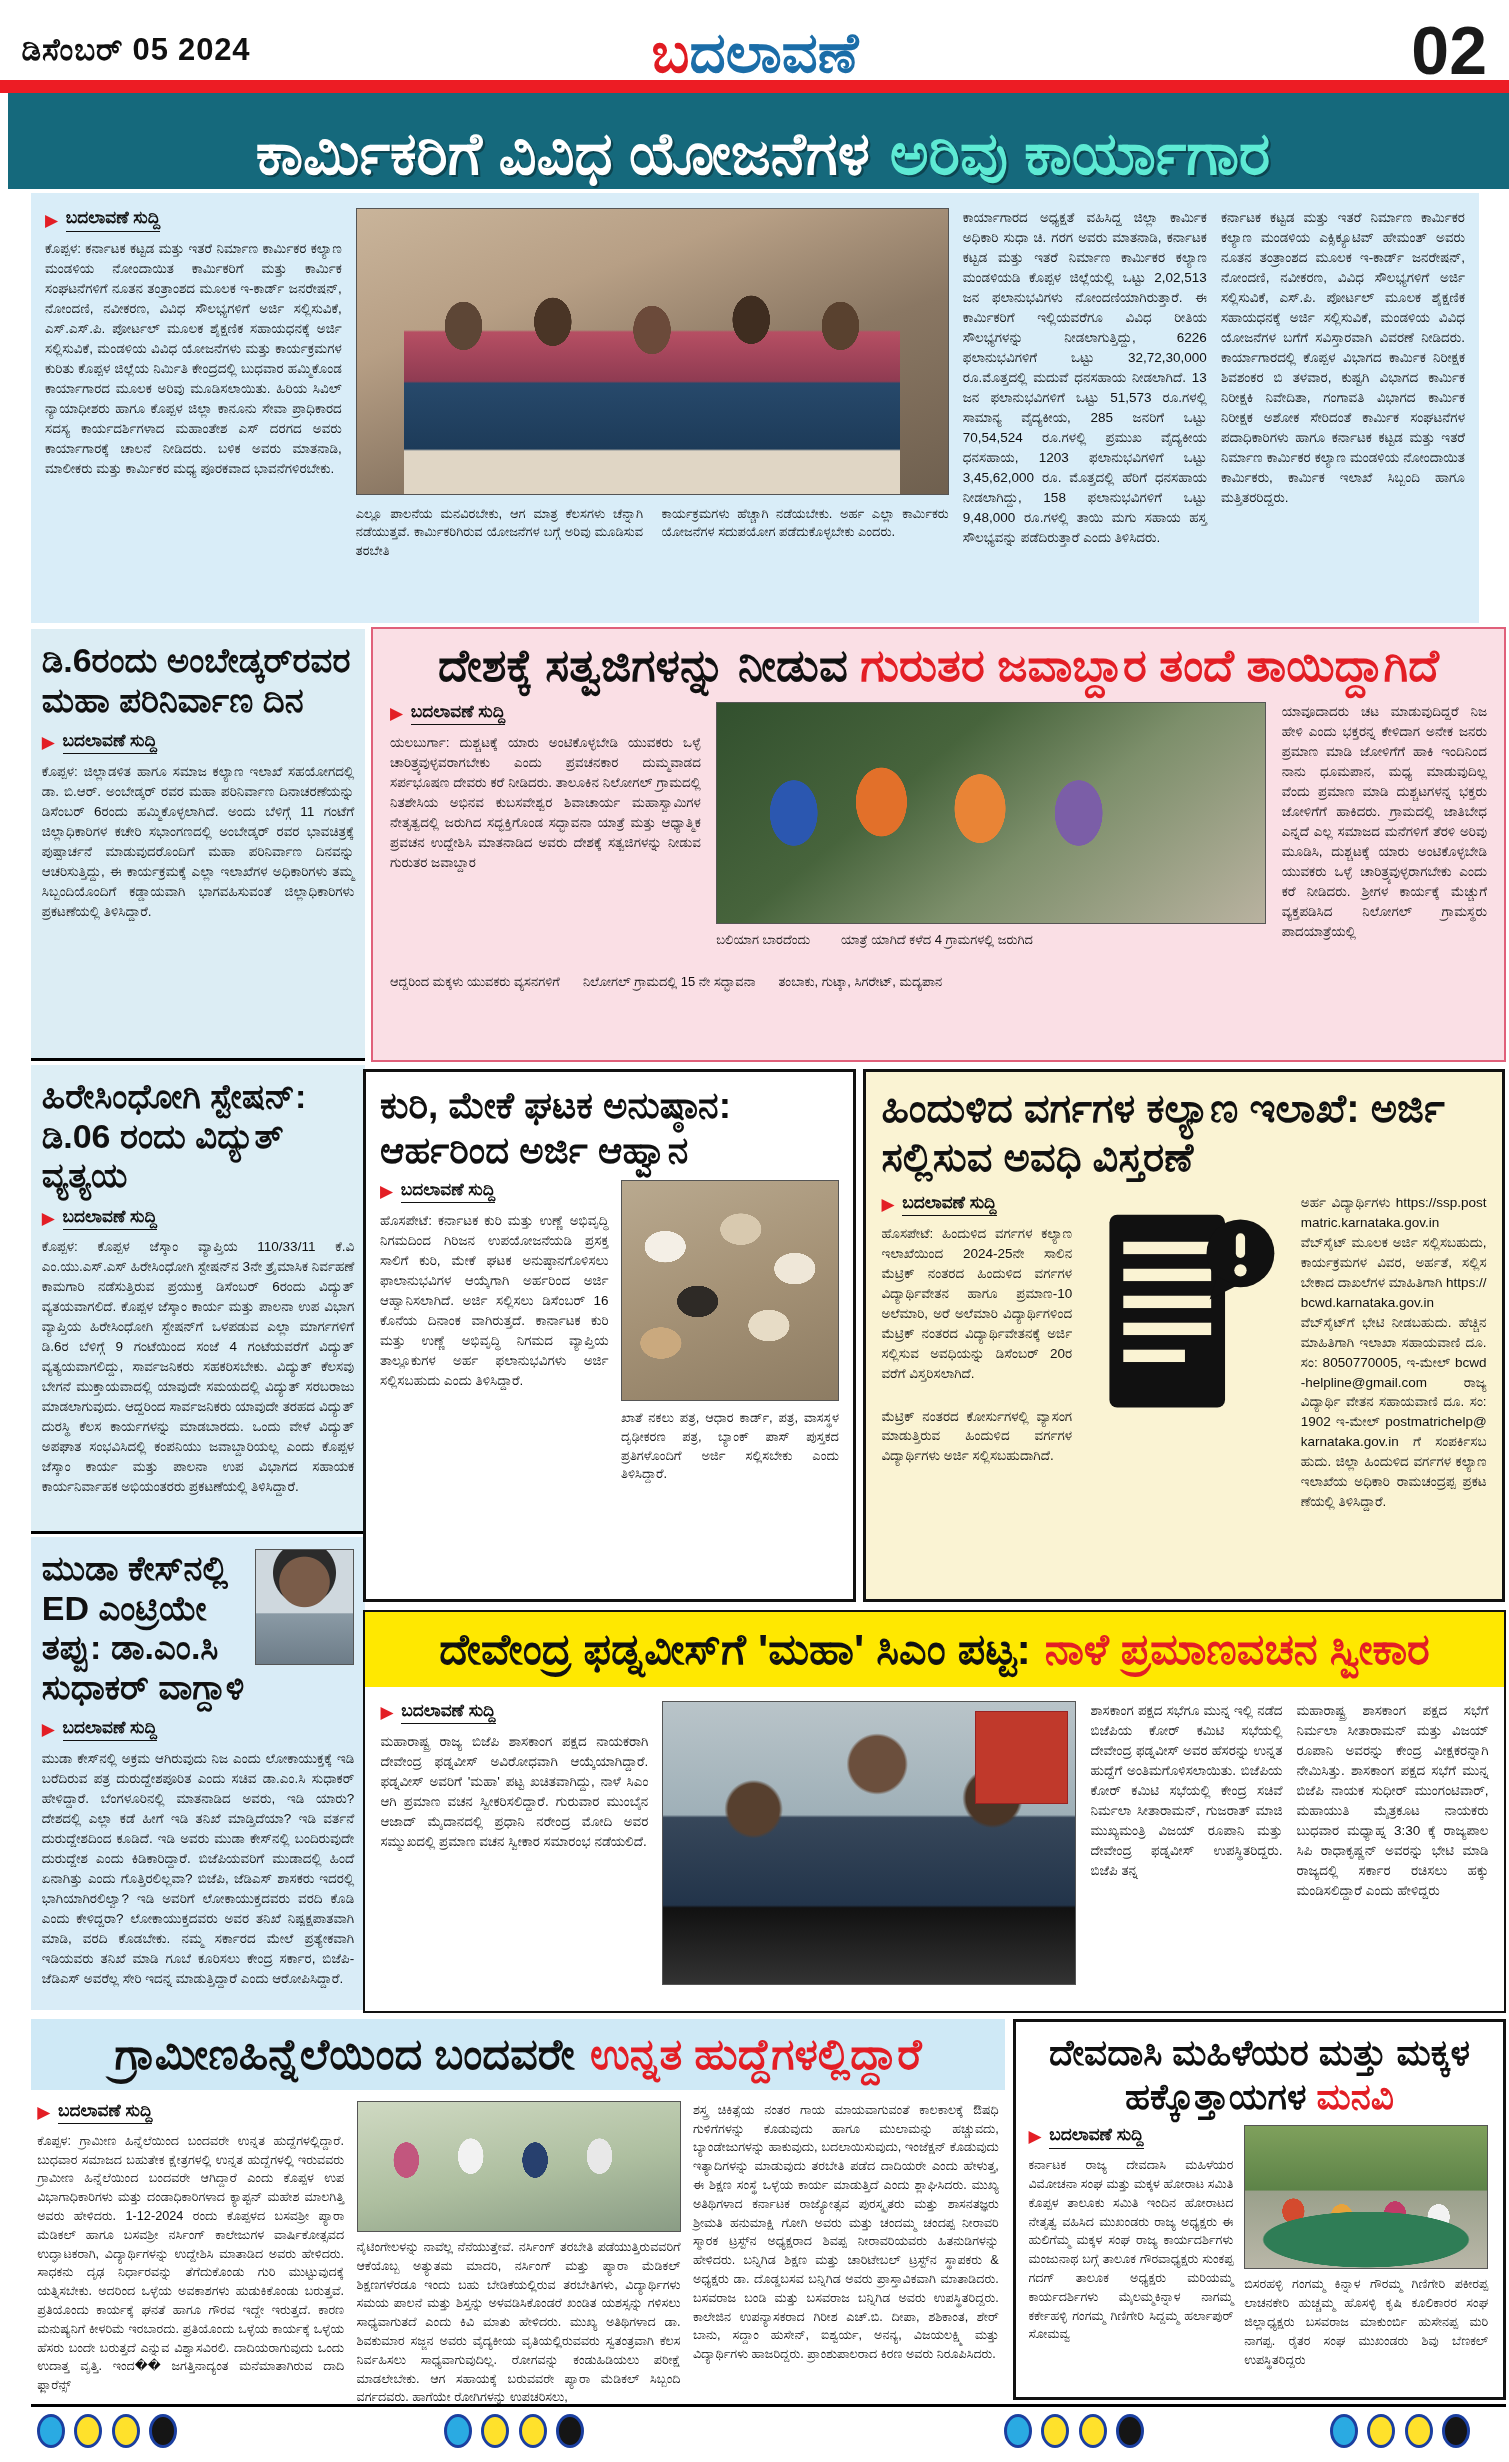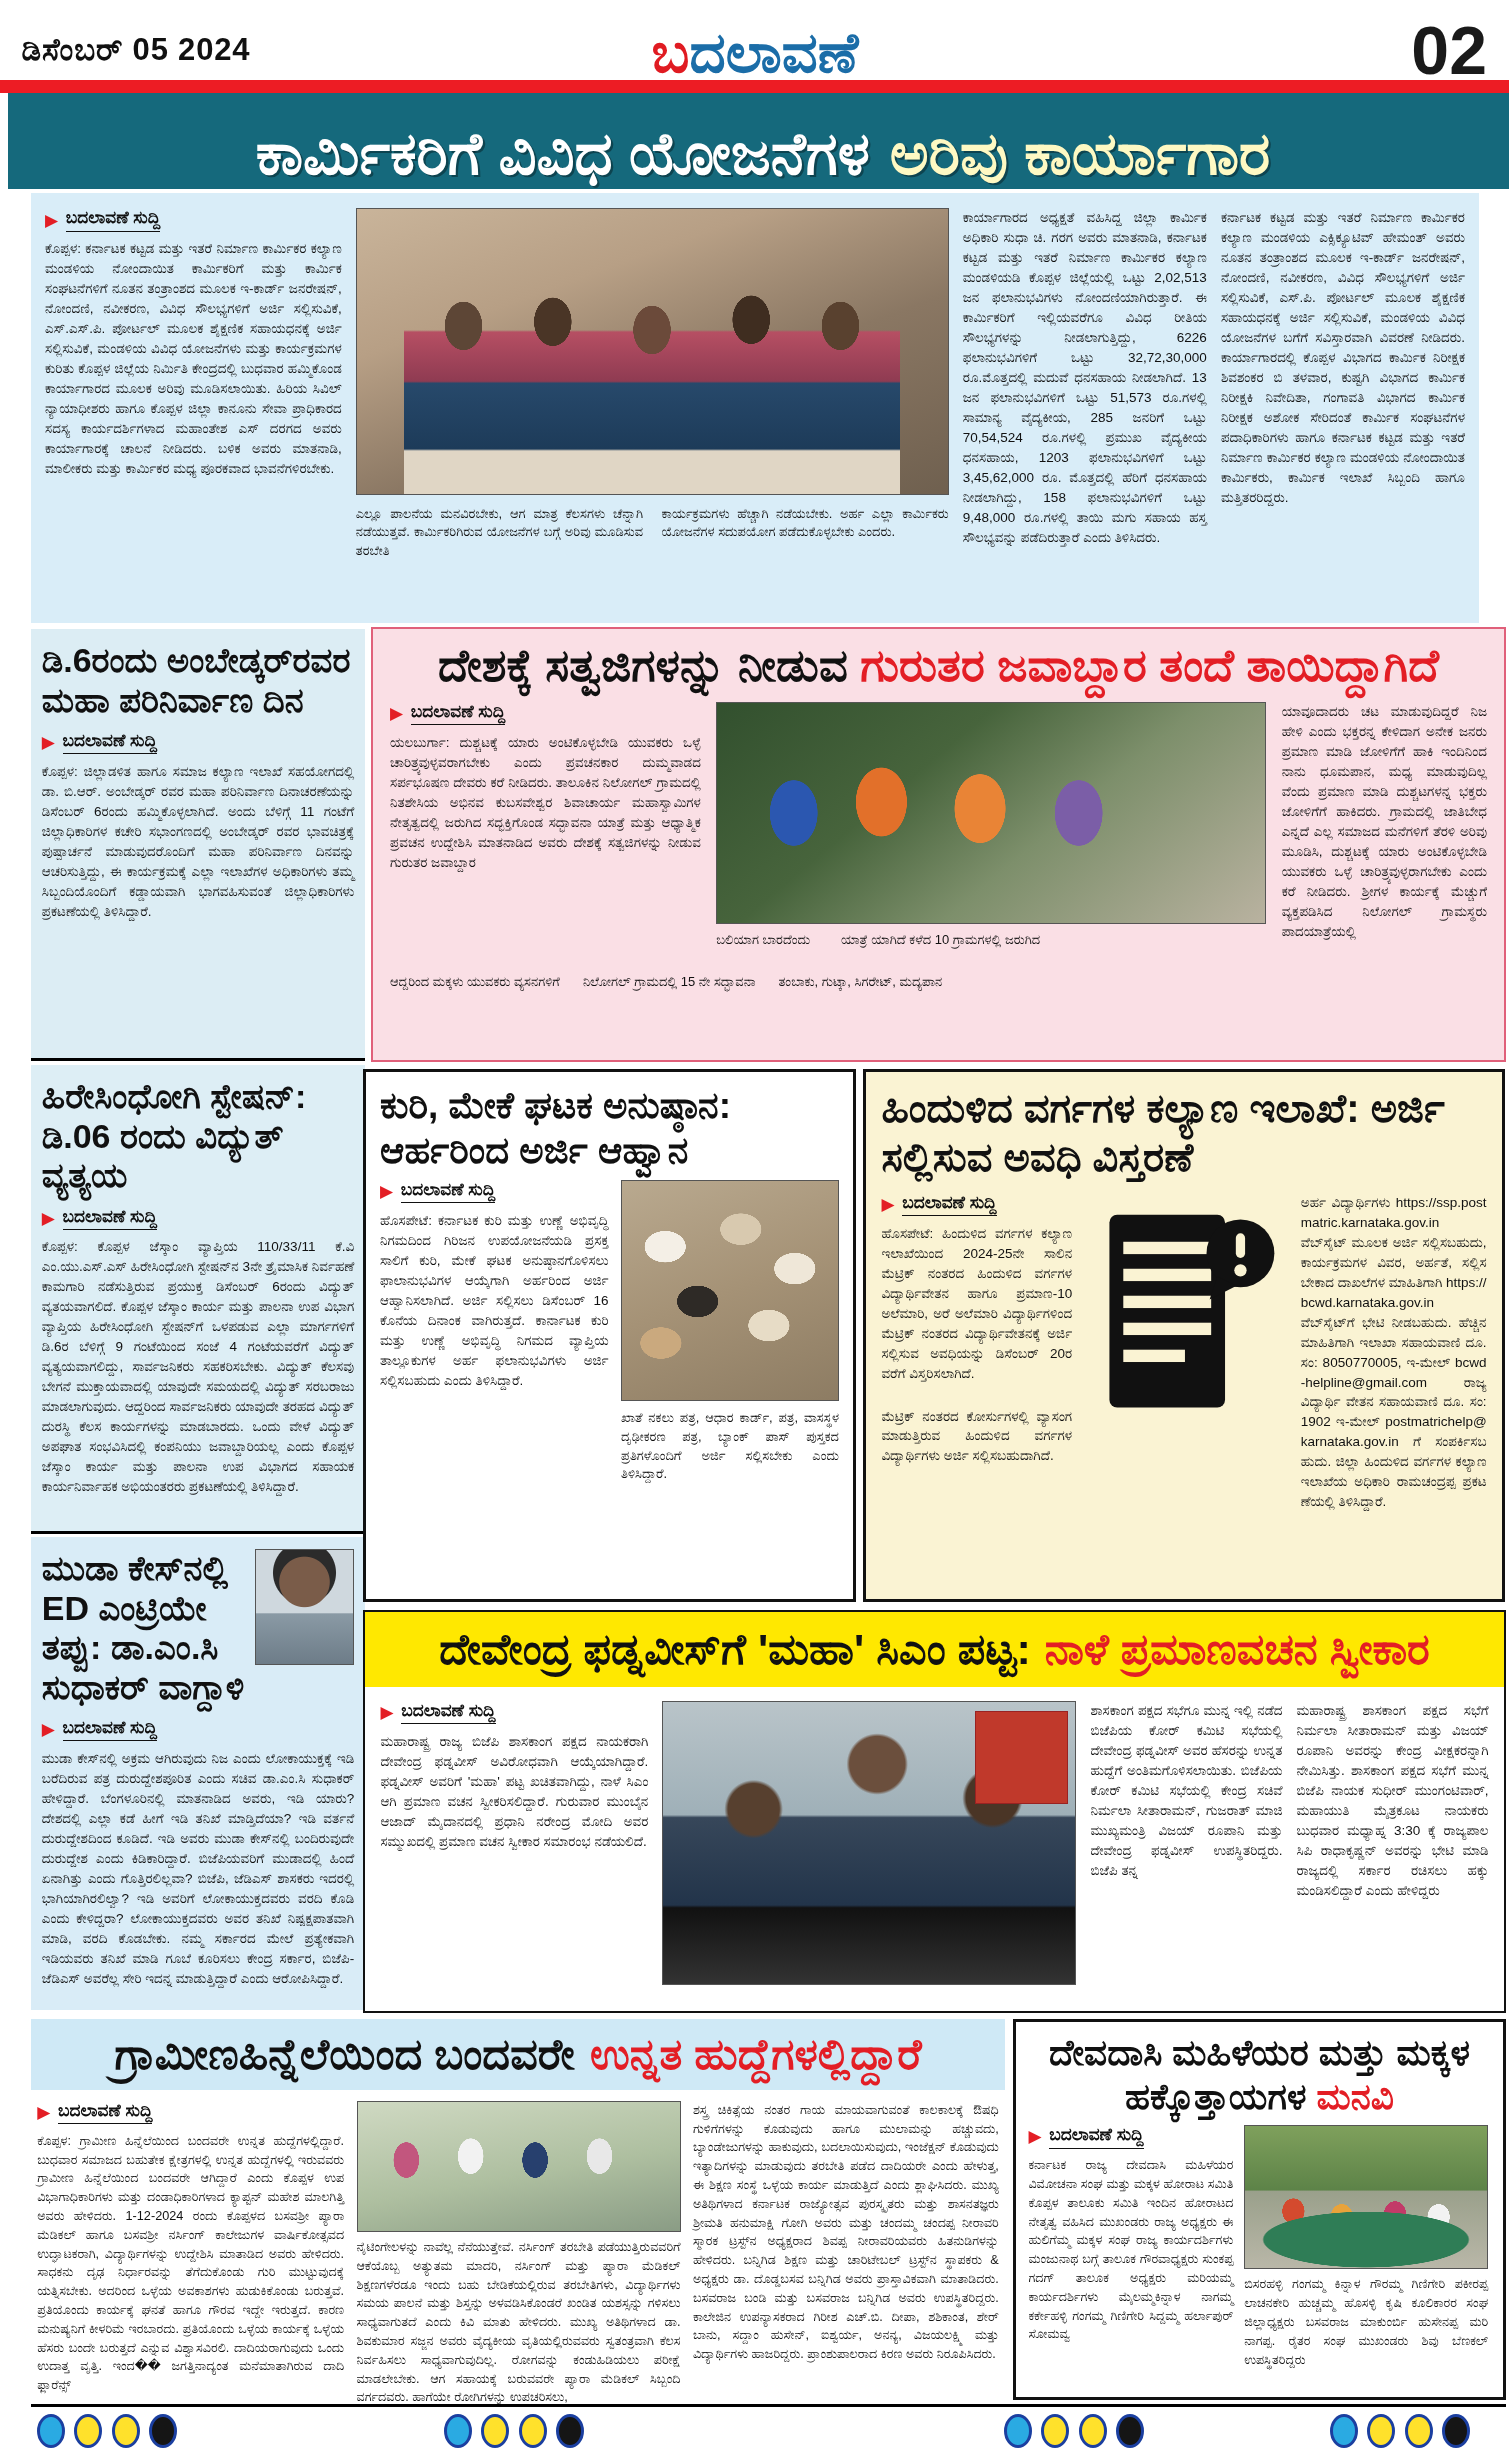--- a/index.html
+++ b/index.html
@@ -9,21 +9,21 @@
 
   
   .hdr-date { position:absolute; left:21.6px; top:32px; font-size:31px; font-weight:600; letter-spacing:0.8px; }
   .masthead { position:absolute; left:50%; top:20px; transform:translateX(-50%); font-size:56px; font-weight:bold; }
   .masthead .m-first { color:#e01b22; }
   .masthead .m-rest  { color:#1b6da8; }
   .hdr-page { position:absolute; right:23px; top:10.8px; font-size:68px; font-weight:bold; color:#1a1a1a; }
   .stripe-red  { position:absolute; left:0; top:80px; width:1510px; height:13px; background:#ed1c24; }
   .banner-teal { position:absolute; left:8px; top:93px; width:1510px; height:96px; background:#15697c; display:flex; align-items:flex-end; justify-content:center; gap:20px; }
   .banner-teal .h1a { color:#ffffff; font-size:59px; font-weight:bold; text-shadow:2.3px 2.3px 0 rgba(0,0,0,.35); }
-  .banner-teal .h1b { color:#fef9c3; font-size:59px; font-weight:bold; text-shadow:2.3px 2.3px 0 rgba(0,0,0,.35); }
+  .banner-teal .h1b { color:#5eead4; font-size:59px; font-weight:bold; text-shadow:2.3px 2.3px 0 rgba(0,0,0,.35); }
 
   
   .byline { display:flex; align-items:center; gap:7.7px; font-weight:bold; font-size:17px; margin-bottom:7.7px; }
   .byline .tri { color:#e31e25; font-size:17px; }
   .byline .bl-txt { border-bottom:1.5px solid #111; padding-bottom:2.3px; }
   .body-txt { font-size:13.5px; line-height:1.48; text-align:justify; }
   .photo { position:relative; border:1.5px solid #555; }
   .red { color:#e31e25; }
 
   
@@ -249,21 +249,21 @@
         <div class="byline">
           <span class="tri">▶</span>
           <span class="bl-txt">ಬದಲಾವಣೆ ಸುದ್ದಿ</span>
         </div>
         <div class="body-txt">ಯಲಬುರ್ಗಾ: ದುಶ್ಚಟಕ್ಕೆ ಯಾರು ಅಂಟಿಕೊಳ್ಳಬೇಡಿ ಯುವಕರು ಒಳ್ಳೆ ಚಾರಿತ್ರ್ಯವುಳ್ಳವರಾಗಬೇಕು ಎಂದು ಪ್ರವಚನಕಾರ ದುಮ್ಮವಾಡದ ಸರ್ಪಭೂಷಣ ದೇವರು ಕರೆ ನೀಡಿದರು. ತಾಲೂಕಿನ ನಿಲೋಗಲ್ ಗ್ರಾಮದಲ್ಲಿ ನಿತಶೇಸಿಯ ಅಭಿನವ ಕುಬಸವೇಶ್ವರ ಶಿವಾಚಾರ್ಯ ಮಹಾಸ್ವಾಮಿಗಳ ನೇತೃತ್ವದಲ್ಲಿ ಜರುಗಿದ ಸದ್ಭಕ್ತಿಗೊಂಡ ಸದ್ಭಾವನಾ ಯಾತ್ರೆ ಮತ್ತು ಆಧ್ಯಾತ್ಮಿಕ ಪ್ರವಚನ ಉದ್ದೇಶಿಸಿ ಮಾತನಾಡಿದ ಅವರು ದೇಶಕ್ಕೆ ಸತ್ವಜಿಗಳನ್ನು ನೀಡುವ ಗುರುತರ ಜವಾಬ್ದಾರ</div>
       </div>
       <div class="pink-mid">
         <div class="photo pink-photo"></div>
         <div class="pink-cap">
           <span>ಬಲಿಯಾಗ ಬಾರದೆಂದು</span>
-          <span>ಯಾತ್ರೆ ಯಾಗಿದೆ ಕಳೆದ 10 ಗ್ರಾಮಗಳಲ್ಲಿ ಜರುಗಿದ</span>
+          <span>ಯಾತ್ರೆ ಯಾಗಿದೆ ಕಳೆದ 4 ಗ್ರಾಮಗಳಲ್ಲಿ ಜರುಗಿದ</span>
         </div>
       </div>
       <div class="pink-c3 body-txt">ಯಾವೂದಾದರು ಚಟ ಮಾಡುವುದಿದ್ದರೆ ನಿಜ ಹೇಳಿ ಎಂದು ಭಕ್ತರನ್ನ ಕೇಳಿದಾಗ ಅನೇಕ ಜನರು ಪ್ರಮಾಣ ಮಾಡಿ ಜೋಳಿಗೆಗೆ ಹಾಕಿ ಇಂದಿನಿಂದ ನಾನು ಧೂಮಪಾನ, ಮಧ್ಯ ಮಾಡುವುದಿಲ್ಲ ವೆಂದು ಪ್ರಮಾಣ ಮಾಡಿ ದುಶ್ಚಟಗಳನ್ನ ಭಕ್ತರು ಜೋಳಿಗೆಗೆ ಹಾಕಿದರು. ಗ್ರಾಮದಲ್ಲಿ ಜಾತಿಬೇಧ ಎನ್ನದೆ ಎಲ್ಲ ಸಮಾಜದ ಮನೆಗಳಿಗೆ ತೆರಳಿ ಅರಿವು ಮೂಡಿಸಿ, ದುಶ್ಚಟಕ್ಕೆ ಯಾರು ಅಂಟಿಕೊಳ್ಳಬೇಡಿ ಯುವಕರು ಒಳ್ಳೆ ಚಾರಿತ್ರ್ಯವುಳ್ಳರಾಗಬೇಕು ಎಂದು ಕರೆ ನೀಡಿದರು. ಶ್ರೀಗಳ ಕಾರ್ಯಕ್ಕೆ ಮೆಚ್ಚುಗೆ ವ್ಯಕ್ತಪಡಿಸಿದ ನಿಲೋಗಲ್ ಗ್ರಾಮಸ್ಥರು ಪಾದಯಾತ್ರೆಯಲ್ಲಿ</div>
     </div>
     <div class="pink-bottom">
       <span>ಆದ್ದರಿಂದ ಮಕ್ಕಳು ಯುವಕರು ವ್ಯಸನಗಳಿಗೆ</span>
       <span>ನಿಲೋಗಲ್ ಗ್ರಾಮದಲ್ಲಿ 15 ನೇ ಸದ್ಭಾವನಾ</span>
       <span>ತಂಬಾಕು, ಗುಟ್ಕಾ, ಸಿಗರೇಟ್, ಮದ್ಯಪಾನ</span>
     </div>
   </div>

